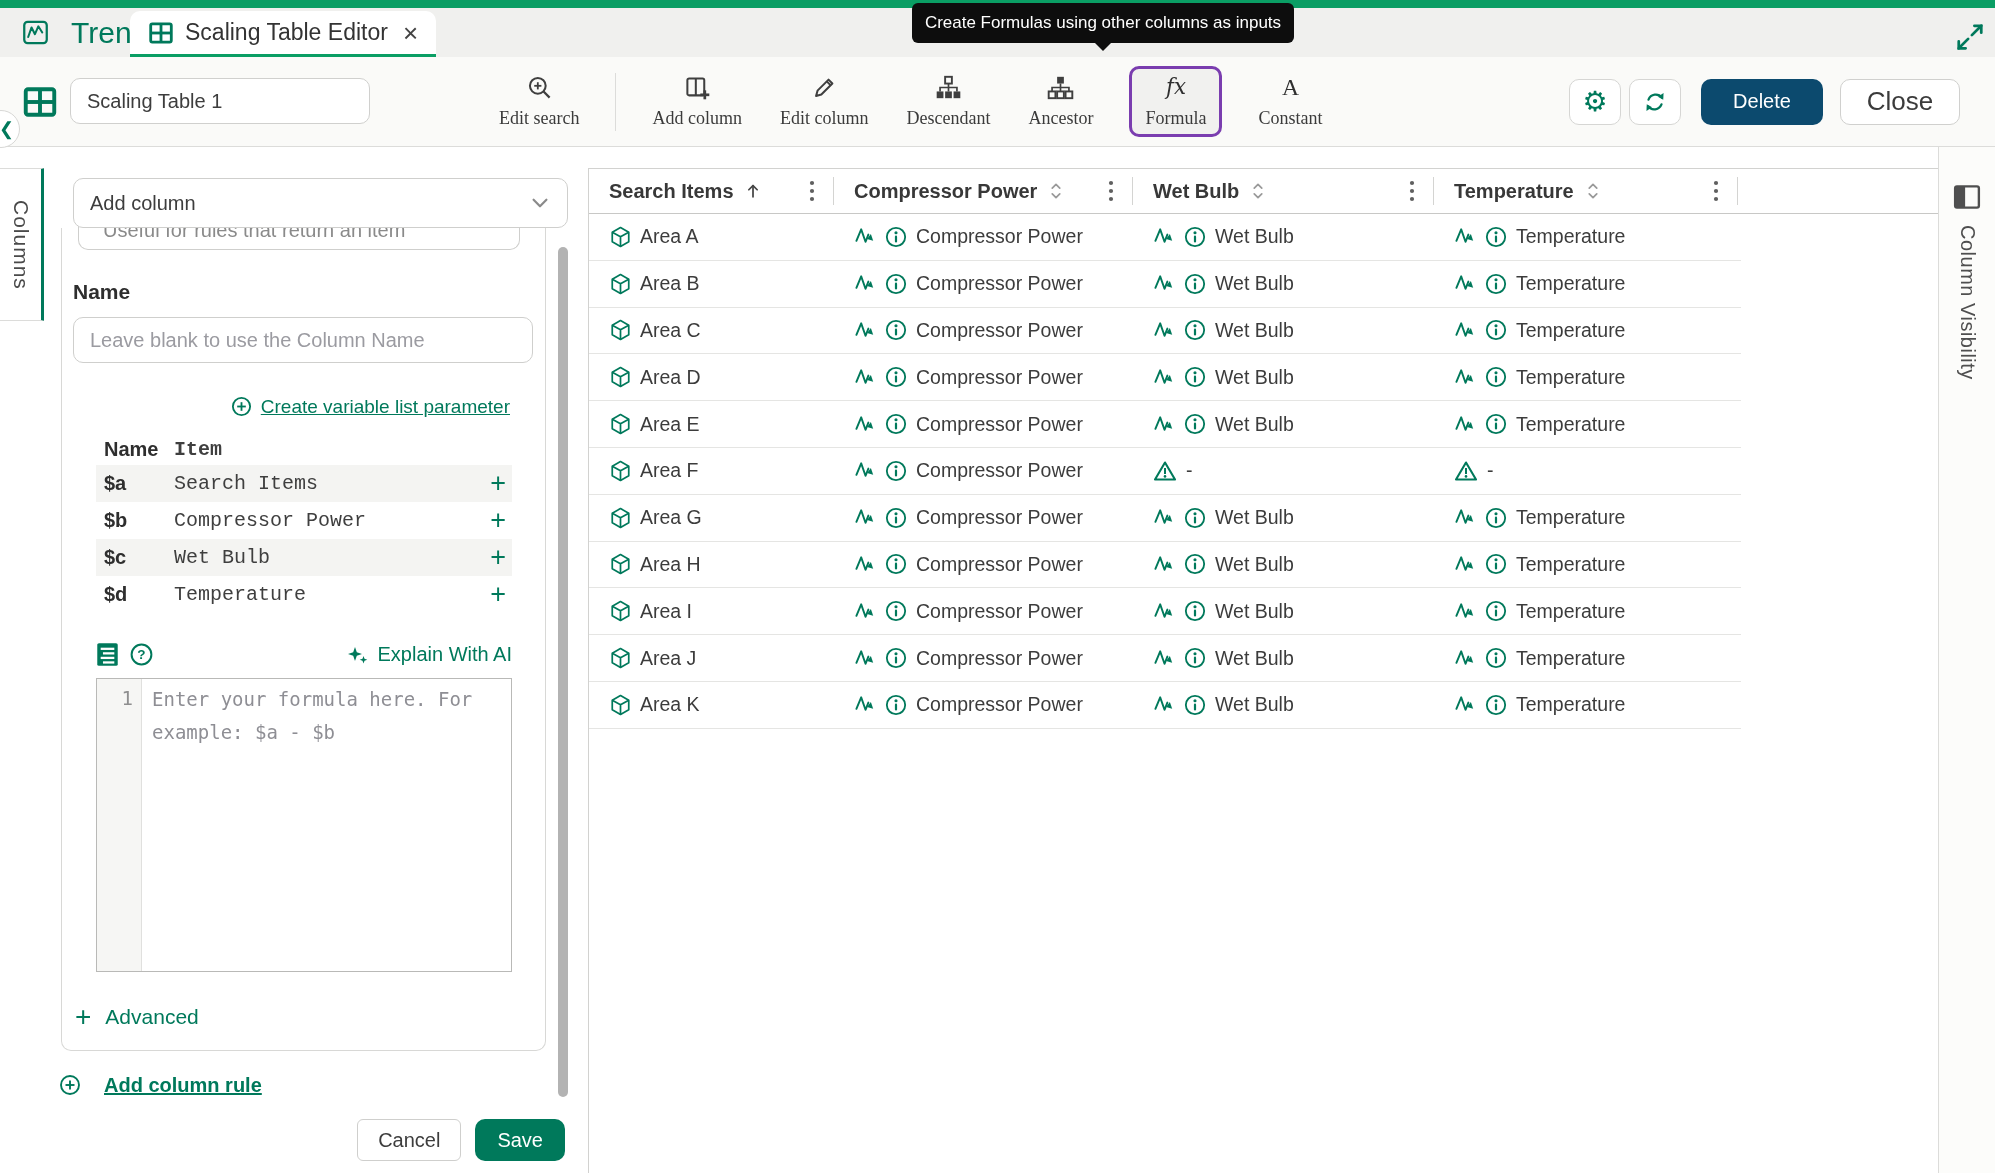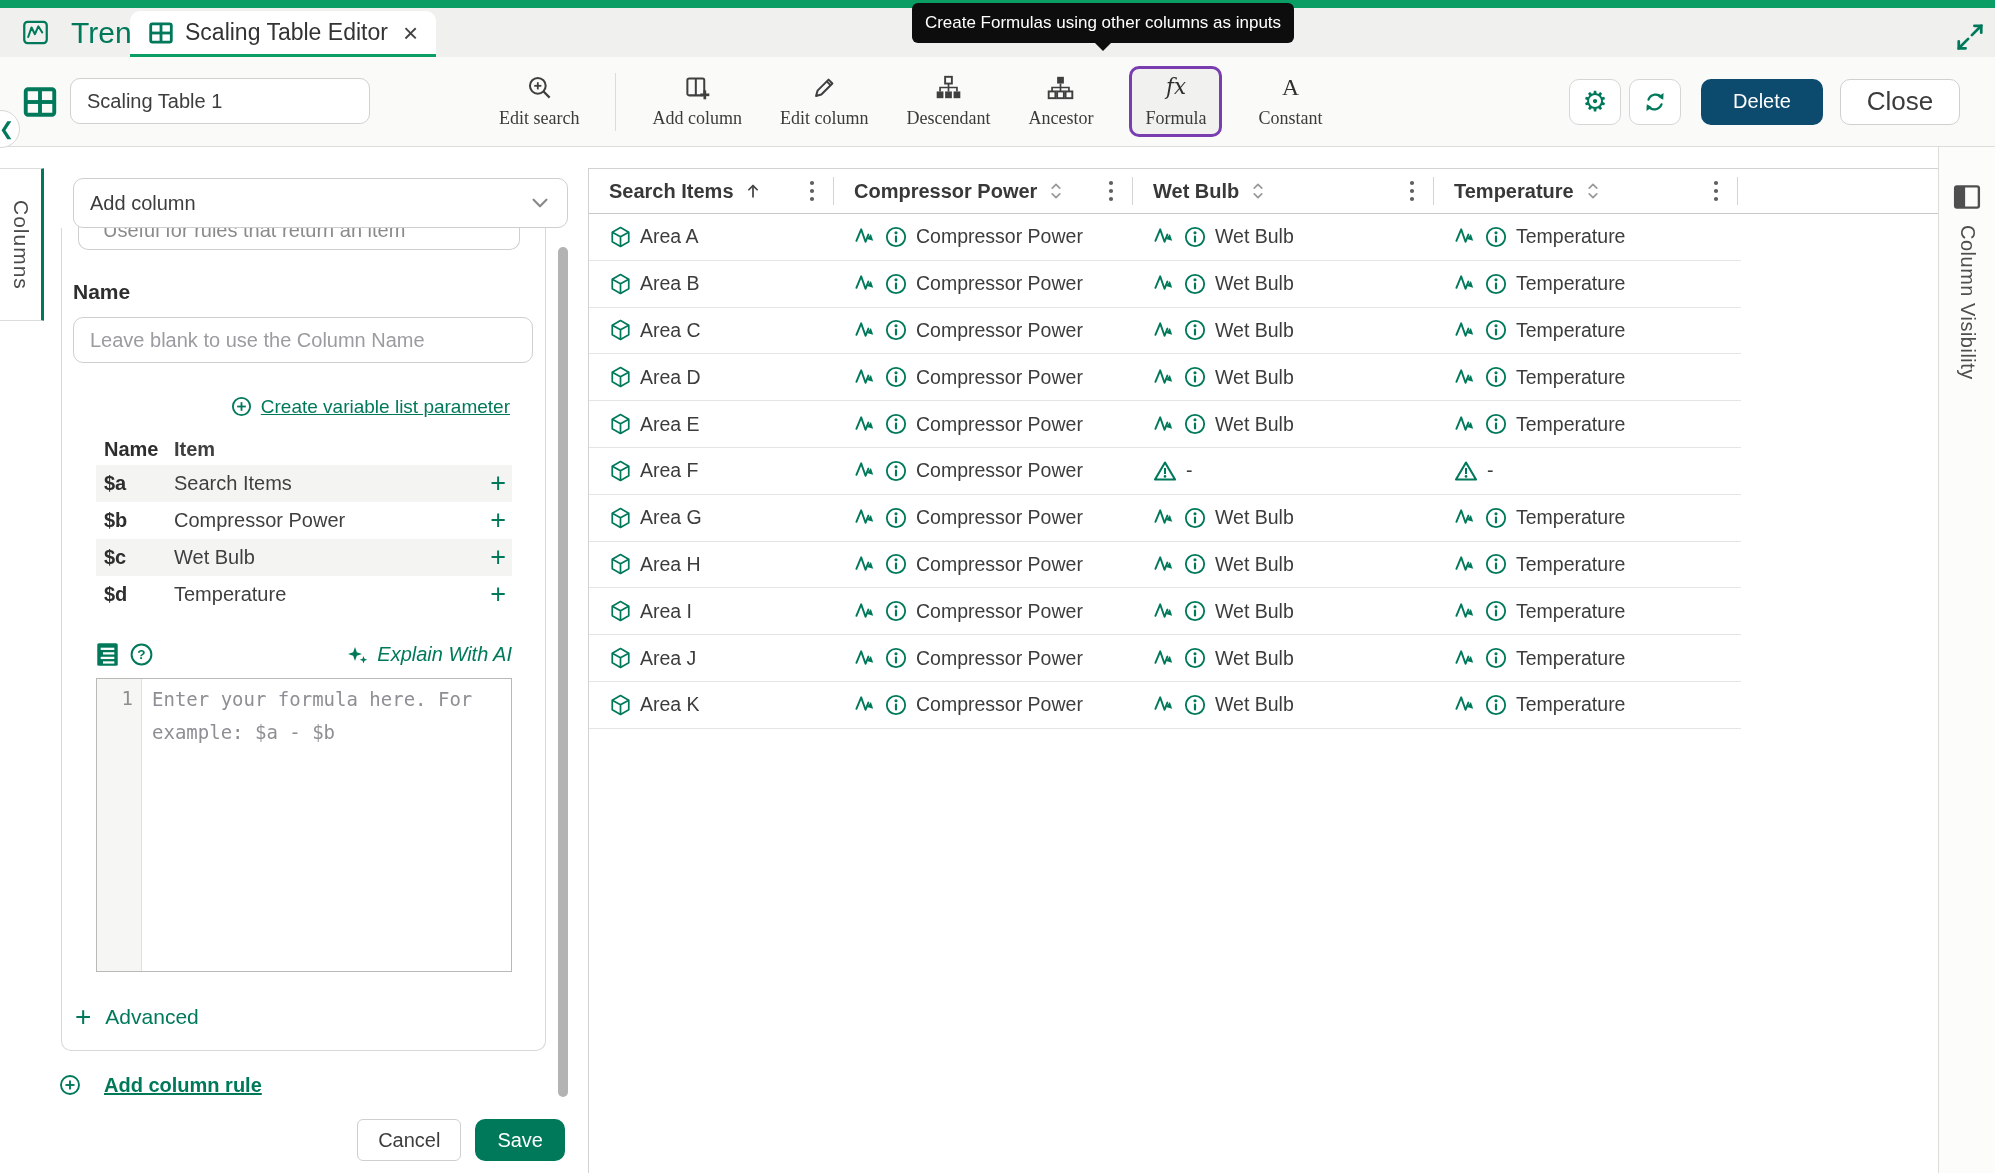--- a/index.html
+++ b/index.html
@@ -77,25 +77,25 @@
             font-family:"Liberation Sans",sans-serif;}
   .sb-input::placeholder{color:#9b9ba1;opacity:1;}
   .create-link{position:absolute;top:248px;right:67px;display:flex;align-items:center;gap:8px;
                color:#00795b;font-size:19px;background:none;border:none;padding:0;}
   .create-link .lnk{text-decoration:underline;}
   .params{position:absolute;left:52px;top:286px;width:416px;}
   .params .ph{display:flex;height:32px;align-items:center;font-weight:bold;font-size:20px;color:#2e2e2e;}
   .params .prow{display:flex;height:37px;align-items:center;font-size:20px;}
   .params .prow:nth-child(even){background:#f4f4f2;}
   .params .pn{width:70px;padding-left:8px;font-weight:bold;color:#2e2e2e;}
-  .params .pi{flex:1;color:#3f3f3f;}
+  .params .pi{flex:1;color:#3f3f3f;font-family:Liberation Mono, monospace;}
   .params .padd{background:none;border:none;color:#00795b;font-size:27px;line-height:1;padding:0 6px;font-weight:400;}
   .fbar{position:absolute;left:52px;top:495px;width:416px;display:flex;align-items:center;gap:10px;}
   .fbar .sp{flex:1;}
-  .explain-ai{display:flex;align-items:center;gap:8px;background:none;border:none;color:#00795b;font-size:20px;padding:0;font-style:italic;}
+  .explain-ai{display:flex;align-items:center;gap:8px;background:none;border:none;color:#00795b;font-size:20px;padding:0;}
   .editor{position:absolute;left:52px;top:531px;width:416px;height:294px;box-sizing:border-box;
           border:1px solid #b9b9b7;display:flex;background:#fff;}
   .gutter{width:45px;background:#f6f6f4;border-right:1px solid #e0e0de;box-sizing:border-box;
           font-family:"DejaVu Sans Mono",monospace;font-size:19px;color:#8f8f8f;text-align:right;
           padding:8px 8px 0 0;}
   .code{flex:1;font-family:"DejaVu Sans Mono",monospace;font-size:19px;line-height:33px;color:#8e8e94;
         padding:4px 6px 0 10px;}
   .advanced{position:absolute;left:31px;top:856px;display:flex;align-items:center;gap:14px;background:none;border:none;
             color:#00795b;font-size:21px;padding:0;}
   .advanced .plus{font-size:28px;font-weight:400;line-height:1;}

